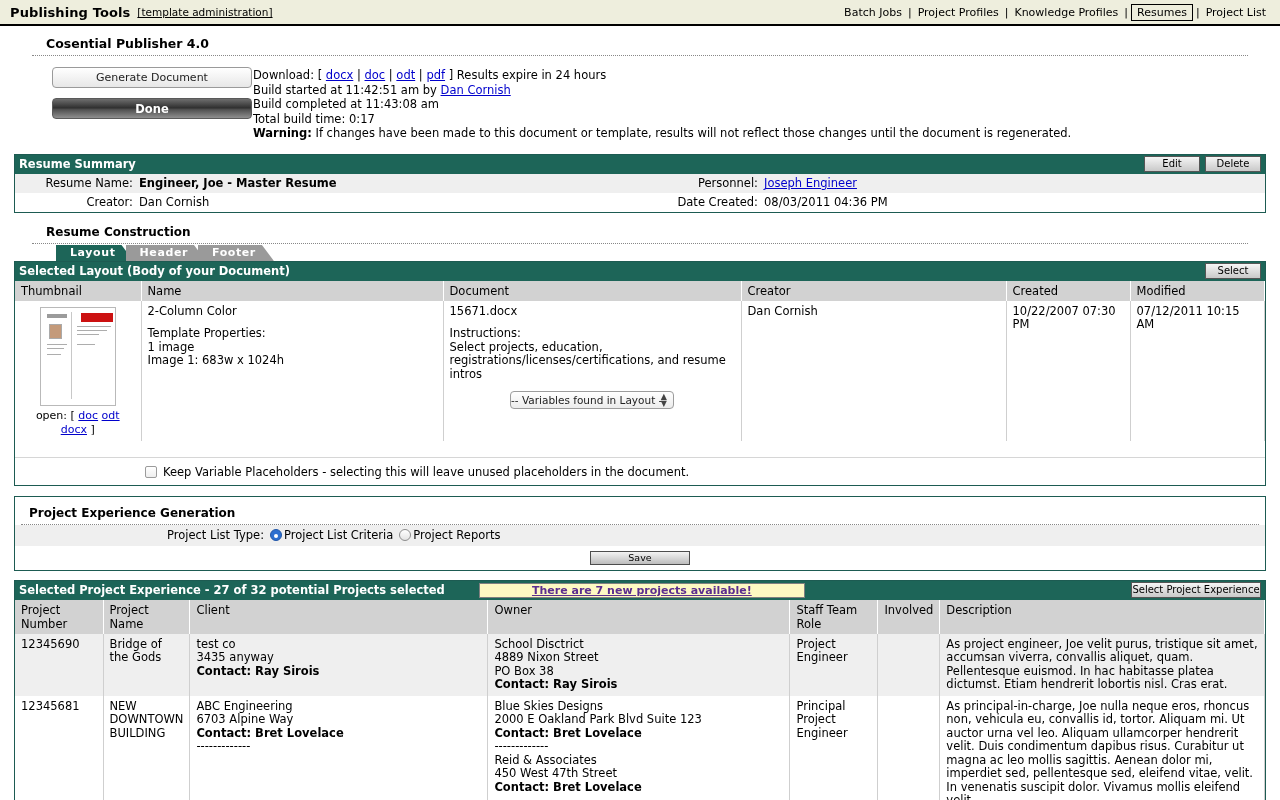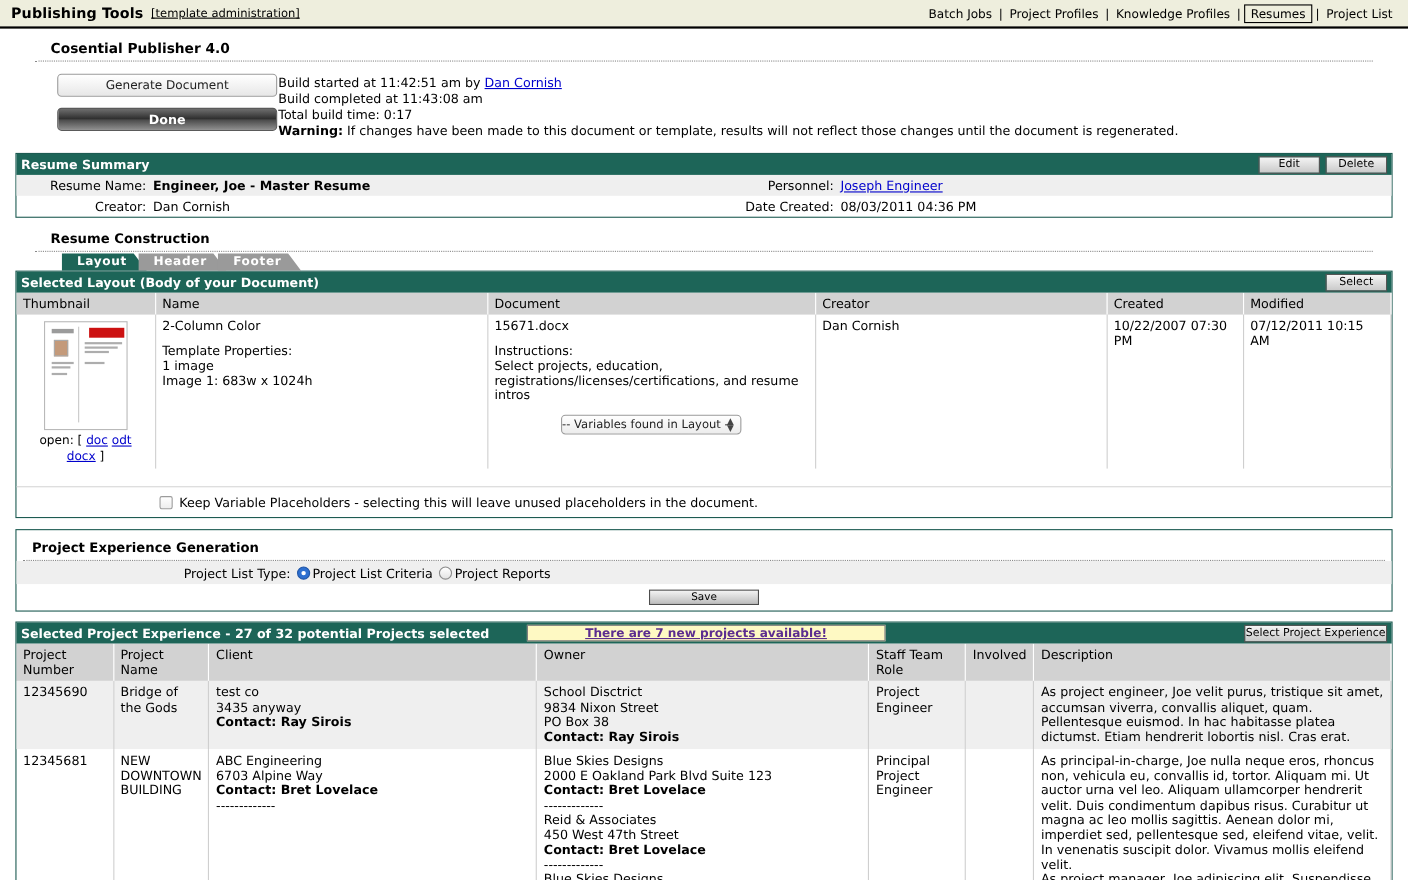--- a/index.html
+++ b/index.html
@@ -359,20 +359,28 @@
 
   <div class="app-title">Cosential Publisher 4.0</div>
   <div class="dotted-rule"></div>
 
   <div class="build-area">
     <div class="btn-col">
       <button class="btn-generate">Generate Document</button>
       <button class="btn-done">Done</button>
     </div>
     <div class="build-info">
+      <div>
+        <span>Download: [</span>
+        <a>docx</a> |
+        <a>doc</a> |
+        <a>odt</a> |
+        <a>pdf</a>
+        <span>] Results expire in 24 hours</span>
+      </div>
       <div>
         <span>Build started at 11:42:51 am by</span>
         <a>Dan Cornish</a>
       </div>
       <div>Build completed at 11:43:08 am</div>
       <div>Total build time: 0:17</div>
       <div>
         <span class="warn-label">Warning:</span>
         <span>If changes have been made to this document or template, results will not reflect those changes until the document is regenerated.</span>
       </div>
@@ -535,21 +543,21 @@
         <tr class="zebra">
           <td>12345690</td>
           <td>Bridge of the Gods</td>
           <td>
             <div>test co</div>
             <div class="italic-addr">3435 anyway</div>
             <div class="italic-addr"><span class="contact-b">Contact: Ray Sirois</span></div>
           </td>
           <td>
             <div>School Disctrict</div>
-            <div class="italic-addr">9834 Nixon Street</div>
+            <div class="italic-addr">4889 Nixon Street</div>
             <div class="italic-addr">PO Box 38</div>
             <div class="italic-addr"><span class="contact-b">Contact: Ray Sirois</span></div>
           </td>
           <td>Project Engineer</td>
           <td></td>
           <td>As project engineer, Joe velit purus, tristique sit amet, accumsan viverra, convallis aliquet, quam. Pellentesque euismod. In hac habitasse platea dictumst. Etiam hendrerit lobortis nisl. Cras erat.</td>
         </tr>
         <tr>
           <td>12345681</td>
           <td>NEW DOWNTOWN BUILDING</td>

